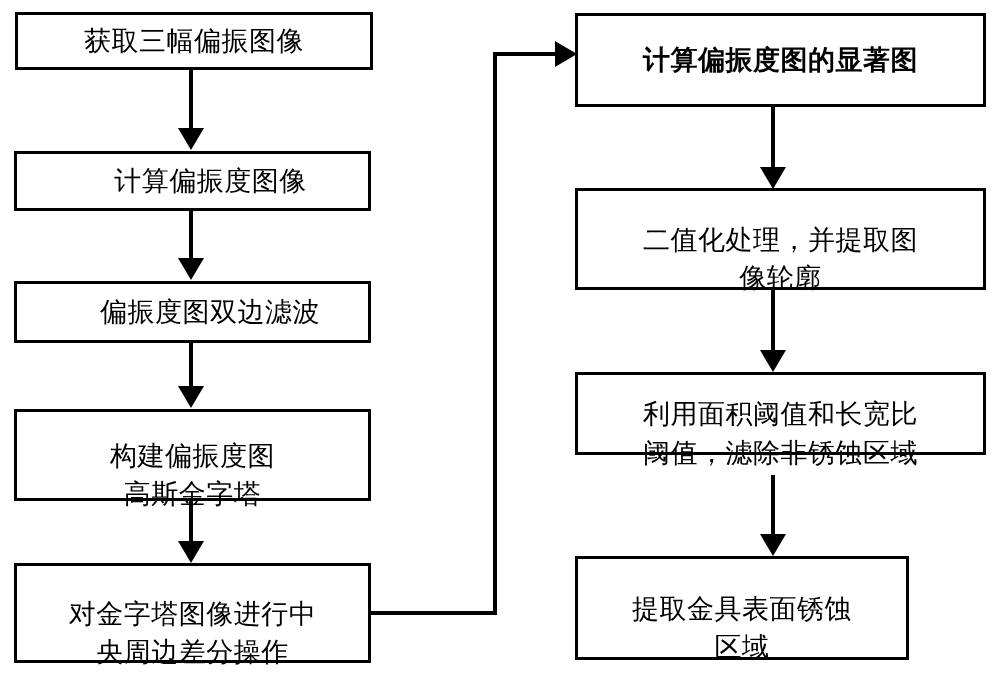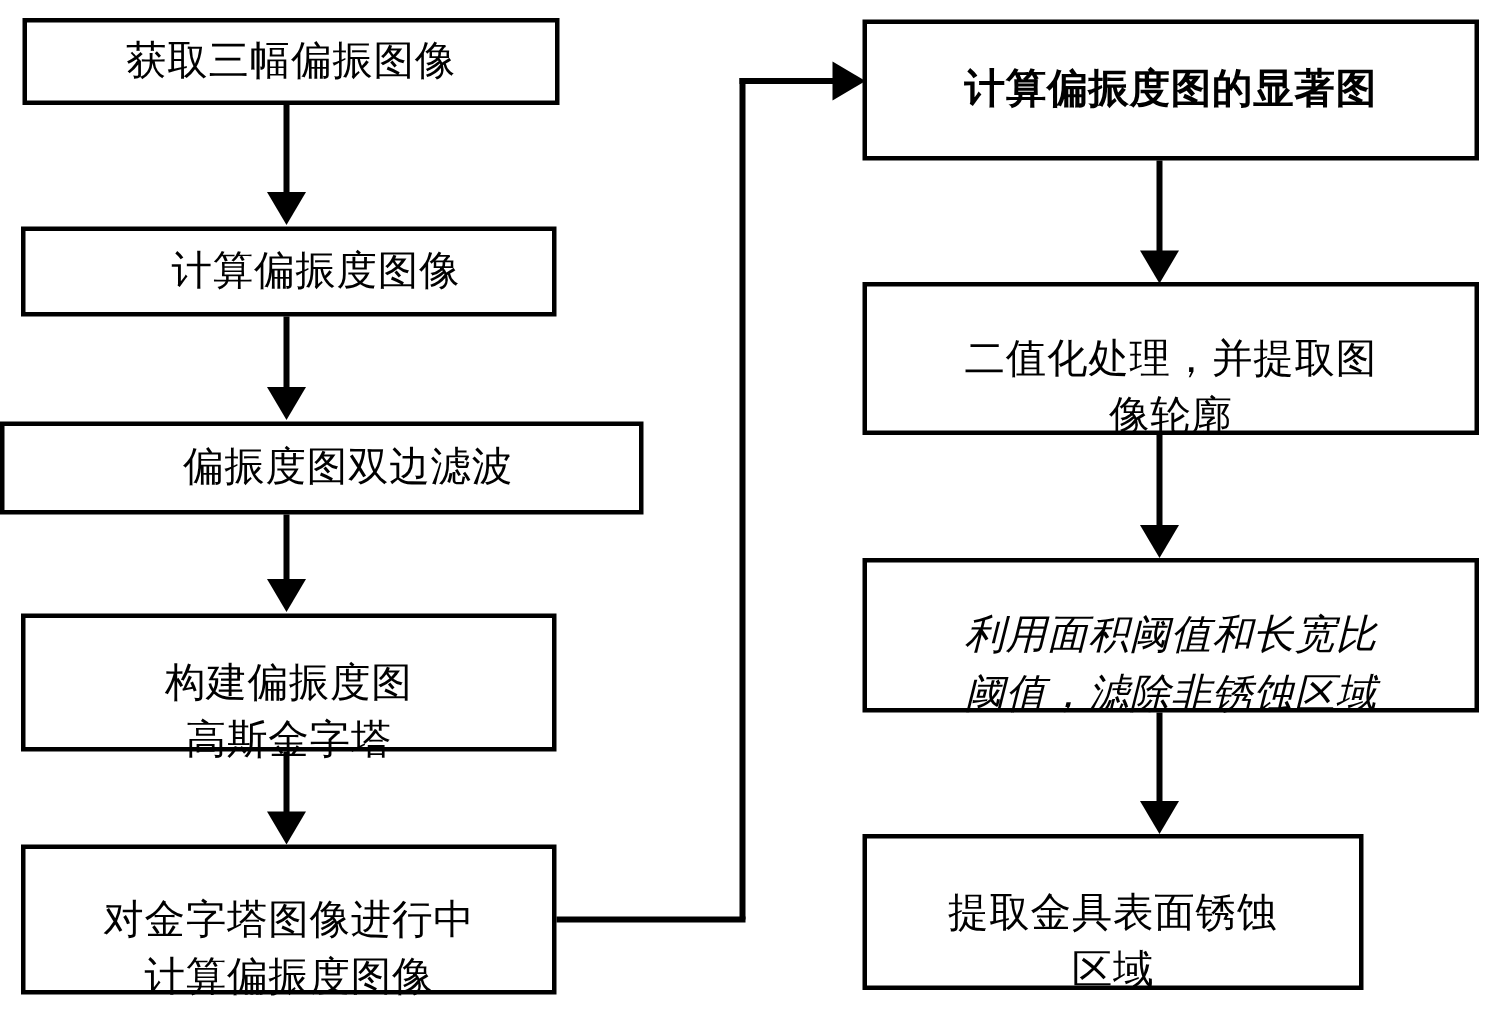--- a/index.html
+++ b/index.html
@@ -70,44 +70,44 @@
 <div id="canvas">
 
   <div class="node" style="left:15px; top:12px; width:358px; height:58px;justify-content:center;">
     <span class="label">获取三幅偏振图像</span>
   </div>
 
   <div class="node" style="left:14px; top:151px; width:357px; height:60px;padding-left:36px;">
     <span class="label">计算偏振度图像</span>
   </div>
 
-  <div class="node" style="left:0; top:281px; width:429px; height:62px;padding-left:35px;">
+  <div class="node" style="left:14px; top:281px; width:357px; height:62px;padding-left:35px;">
     <span class="label">偏振度图双边滤波</span>
   </div>
 
   <div class="node two-line" style="left:14px; top:409px; width:357px; height:92px;">
     <span class="label">构建偏振度图
 高斯金字塔</span>
   </div>
 
   <div class="node two-line" style="left:14px; top:563px; width:357px; height:100px;">
     <span class="label">对金字塔图像进行中
-计算偏振度图像</span>
+央周边差分操作</span>
   </div>
 
   <div class="node" style="left:575px; top:13px; width:411px; height:94px;font-weight:bold;">
     <span class="label">计算偏振度图的显著图</span>
   </div>
 
   <div class="node two-line" style="left:575px; top:188px; width:411px; height:102px;">
     <span class="label">二值化处理，并提取图
 像轮廓</span>
   </div>
 
-  <div class="node two-line" style="left:575px; top:372px; width:411px; height:103px;font-style:italic;">
+  <div class="node two-line" style="left:575px; top:372px; width:411px; height:83px;">
     <span class="label">利用面积阈值和长宽比
 阈值，滤除非锈蚀区域</span>
   </div>
 
   <div class="node two-line" style="left:575px; top:556px; width:334px; height:104px;justify-content:center;">
     <span class="label">提取金具表面锈蚀
 区域</span>
   </div>
 
   <div class="vline" style="left:189px; top:70px; height:60px;"></div>

